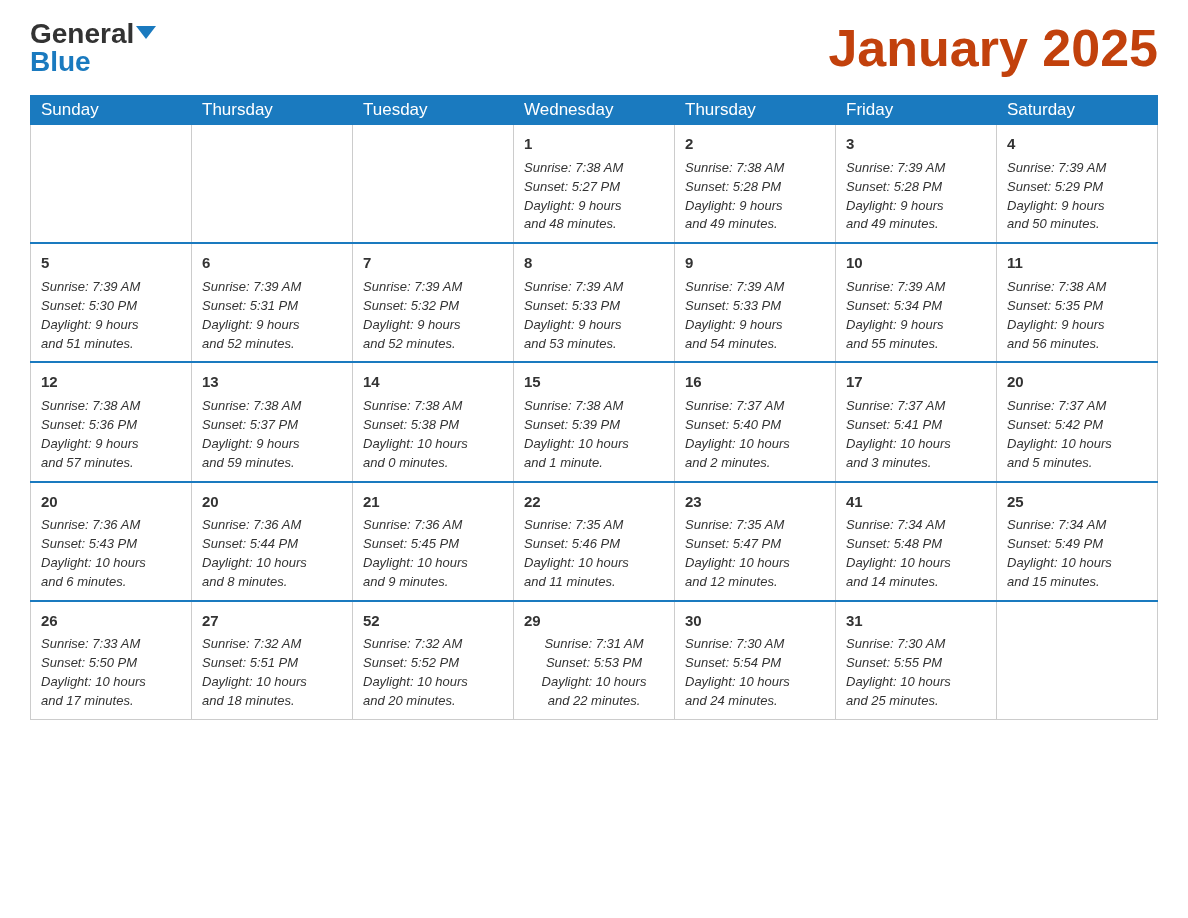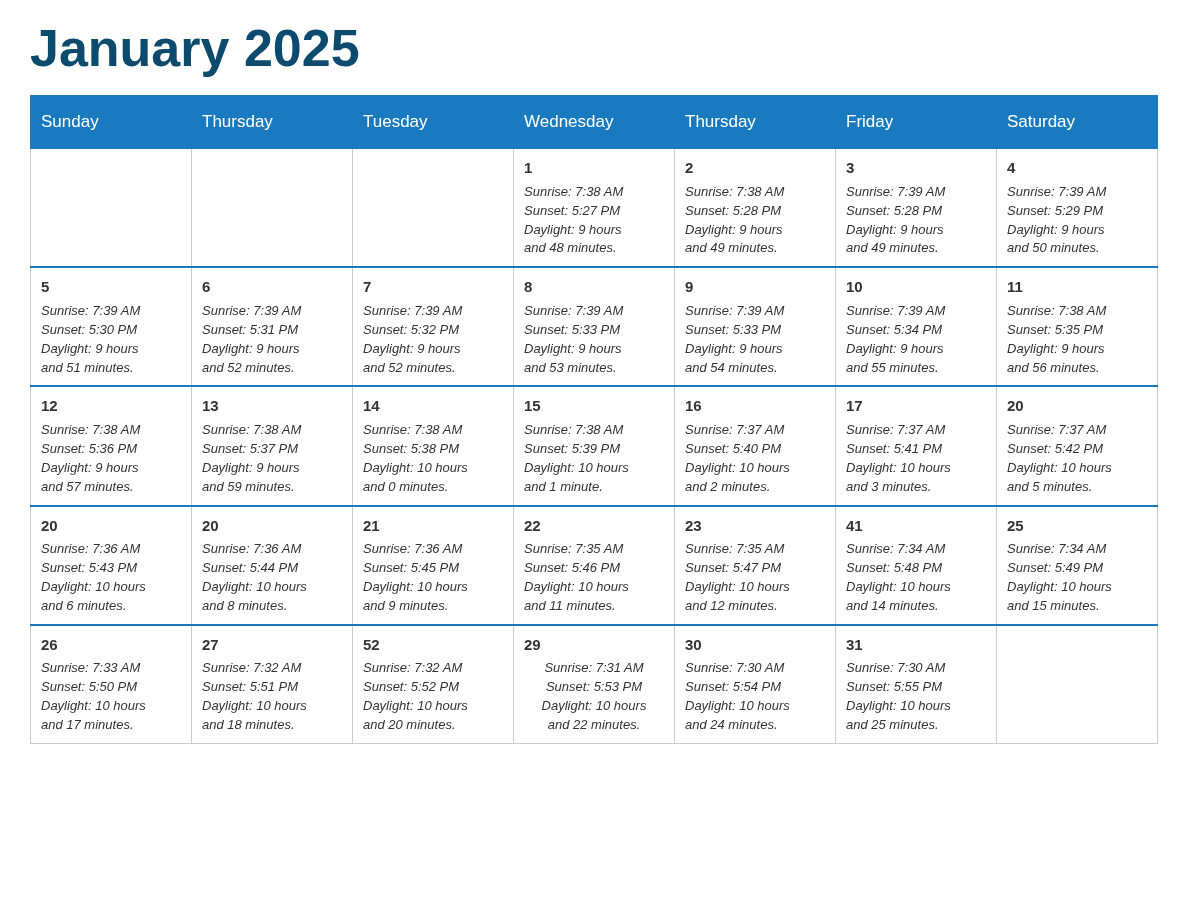--- a/index.html
+++ b/index.html
@@ -45,39 +45,39 @@
       vertical-align: middle;
       position: relative;
       top: -2px;
     }
     .title-block {
       text-align: right;
     }
     .month-title {
       font-size: 52px;
       font-weight: bold;
-      color: #0c4a6e;
+      color: #c2410c;
       line-height: 1.1;
     }
     .location-title {
       font-size: 22px;
       color: #555;
       margin-top: 4px;
     }
     .calendar {
       width: 100%;
       border-collapse: collapse;
       border: 1px solid #aaa;
     }
     .calendar th {
       background-color: #1a7abf;
       color: #fff;
       font-size: 17px;
       font-weight: normal;
-      padding: 16px 10px;
+      padding: 4px 10px;
       text-align: left;
       border: 1px solid #1a7abf;
     }
     .calendar td {
       vertical-align: top;
       padding: 8px 10px;
       border: 1px solid #ccc;
       width: calc(100% / 7);
       min-height: 100px;
       font-size: 13px;
@@ -99,20 +99,27 @@
       background: #fff;
     }
     .row-divider td {
       border-top: 2px solid #1a7abf;
     }
   </style>
 </head>
 <body>
 
 <div class="header">
+  <div class="logo">
+    <div style="display:flex; align-items:center;">
+      <span class="logo-general">General</span>
+      <span class="logo-arrow"></span>
+    </div>
+    <span class="logo-blue">Blue</span>
+  </div>
   <div class="title-block">
     <div class="month-title">January 2025</div>
   </div>
 </div>
 
 <table class="calendar">
   <thead>
     <tr>
     <th>Sunday</th>
         <th>Thursday</th>

